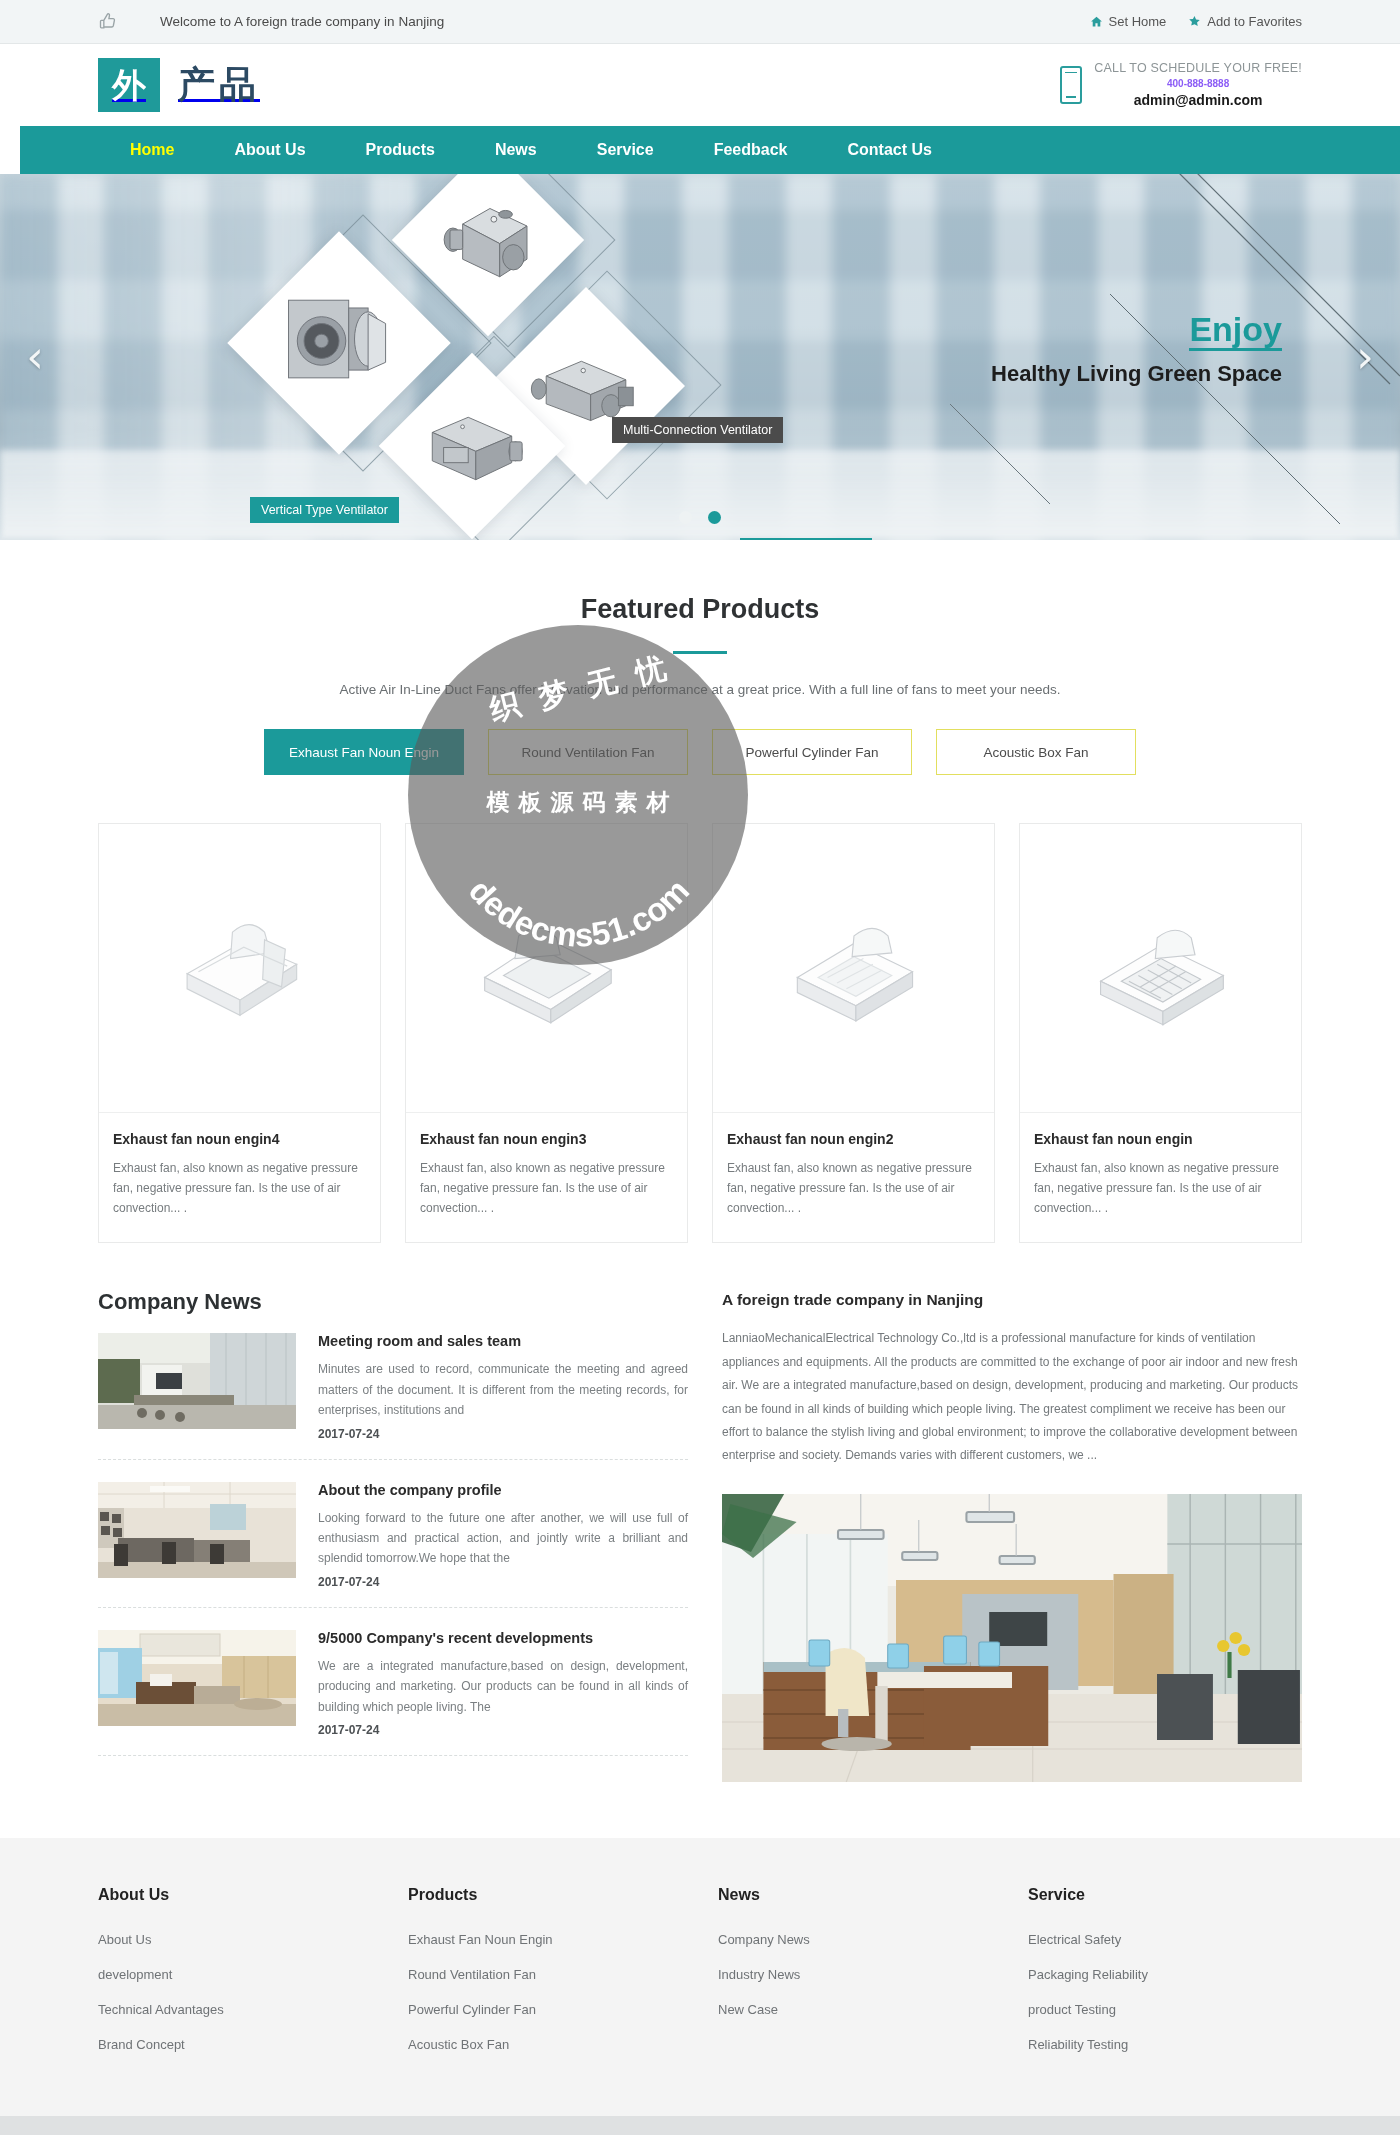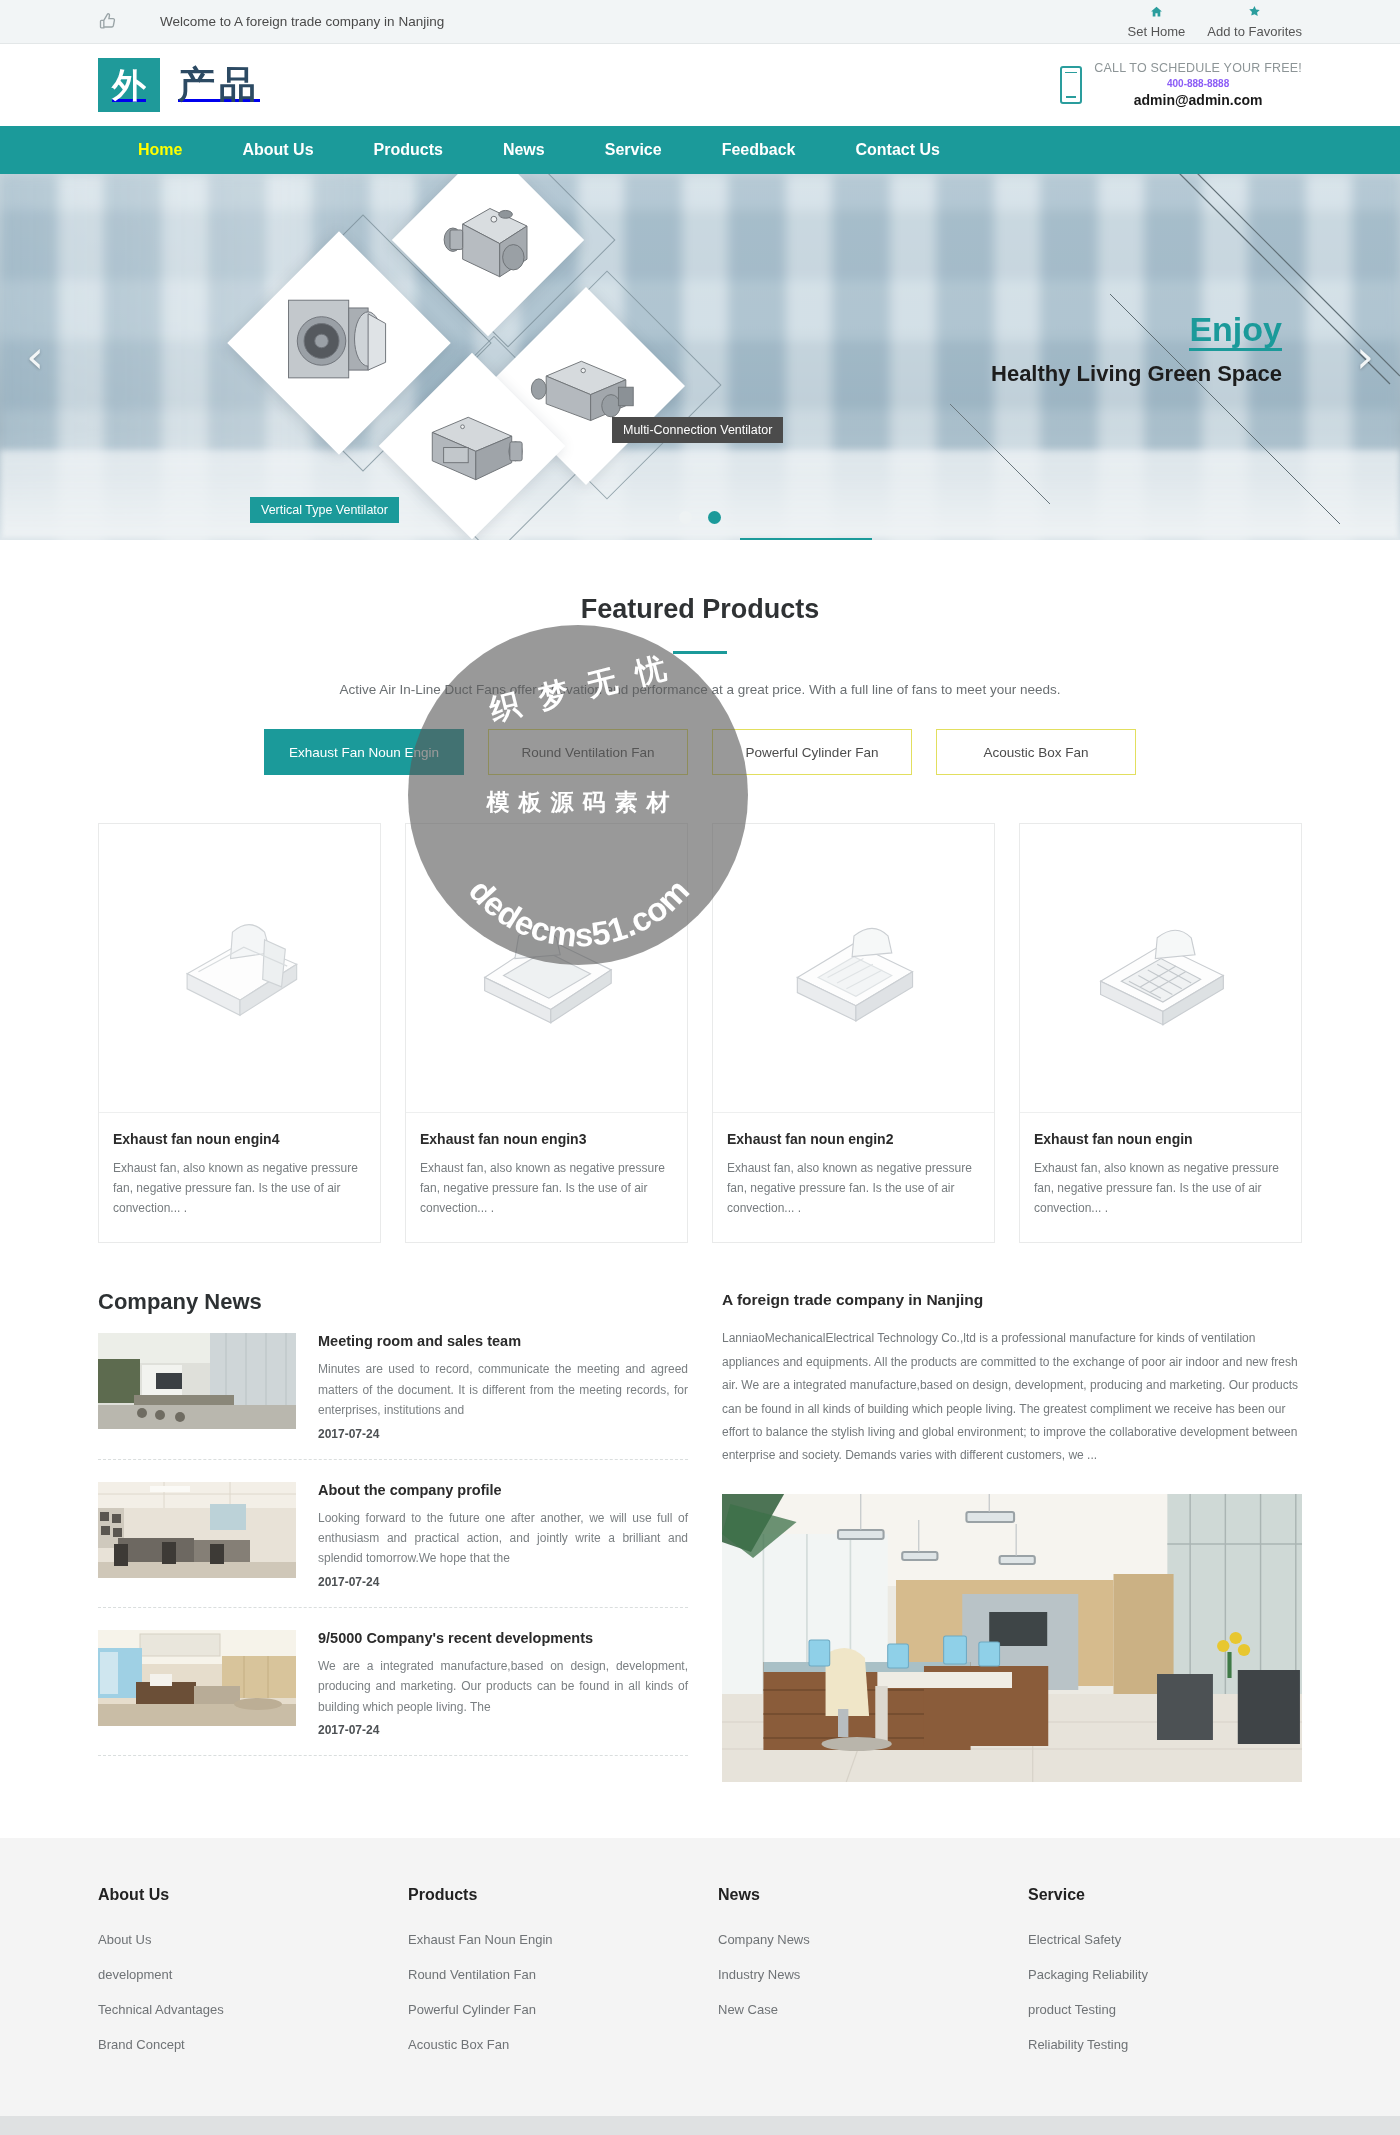--- a/index.html
+++ b/index.html
@@ -18,21 +18,21 @@
     background: #f2f5f6;
     border-bottom: 1px solid #e3e7e8;
     display: flex;
     align-items: center;
     padding: 0 98px;
   }
   .topbar-left { display: flex; align-items: center; gap: 10px; flex: 1; }
   .thumb-icon { width: 20px; height: 20px; color: #9aa4a7; display:block; }
   .welcome-text { font-size: 13.5px; color: #4a4a4a; margin-left: 32px; }
   .topbar-right { display: flex; align-items: center; gap: 22px; }
-  .tb-link { display: flex; align-items: center; gap: 6px; font-size: 13px; color: #555; text-decoration: none; flex-direction: column; }
+  .tb-link { display: flex; align-items: center; gap: 6px; font-size: 13px; color: #555; text-decoration: none; }
   .tb-link svg { width: 13px; height: 13px; fill: #2a9d9d; display:block; }
 
   
   .header {
     height: 82px;
     background: #fff;
     display: flex;
     align-items: center;
     padding: 0 98px;
   }
@@ -63,21 +63,22 @@
   .c-call { font-size: 12.5px; color: #8d9597; letter-spacing: .2px; }
   .c-tel { font-size: 10px; color: #8b5cf6; font-weight: bold; }
   .c-mail { font-size: 14px; color: #1a1a1a; font-weight: bold; }
 
   
   .nav {
     height: 48px;
     background: #1b9a9a;
     display: flex;
     align-items: center;
-    padding-left: 108px;
+    padding-left: 80px;
+    margin-left: 20px;
   }
   .nav a {
     color: #fff;
     font-size: 16px;
     font-weight: bold;
     text-decoration: none;
     padding: 0 30px;
     line-height: 48px;
     display: block;
   }

